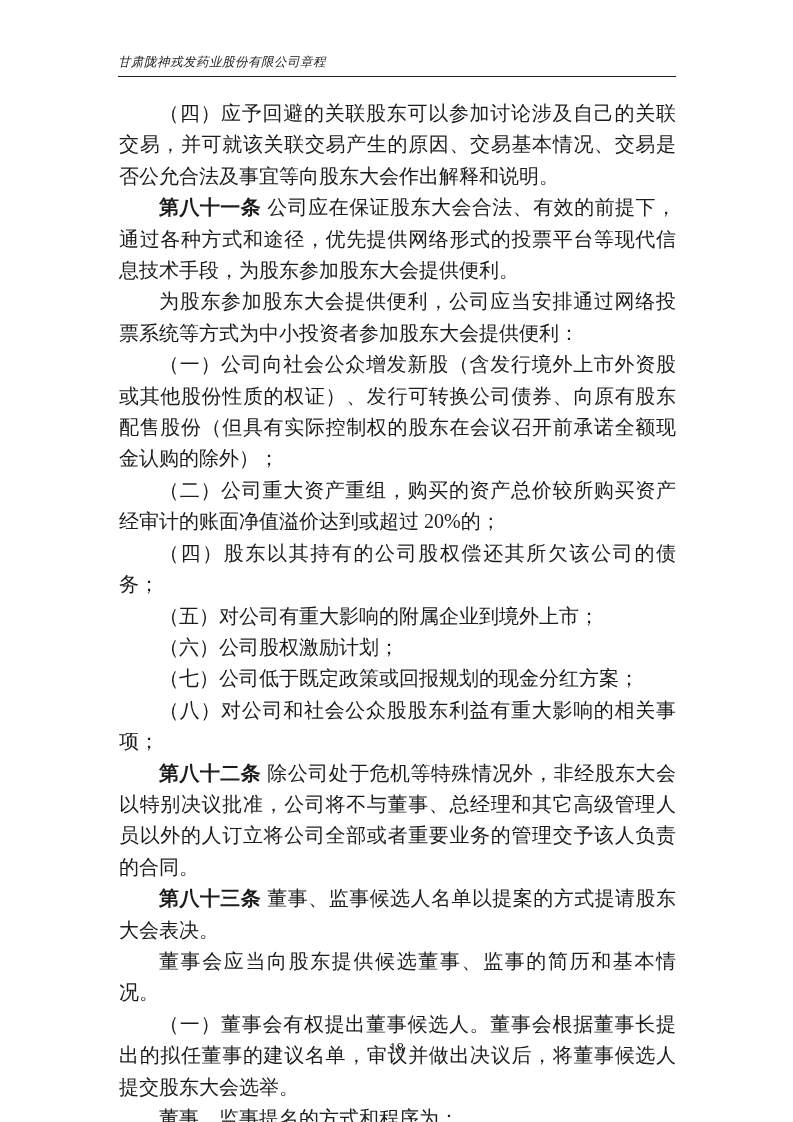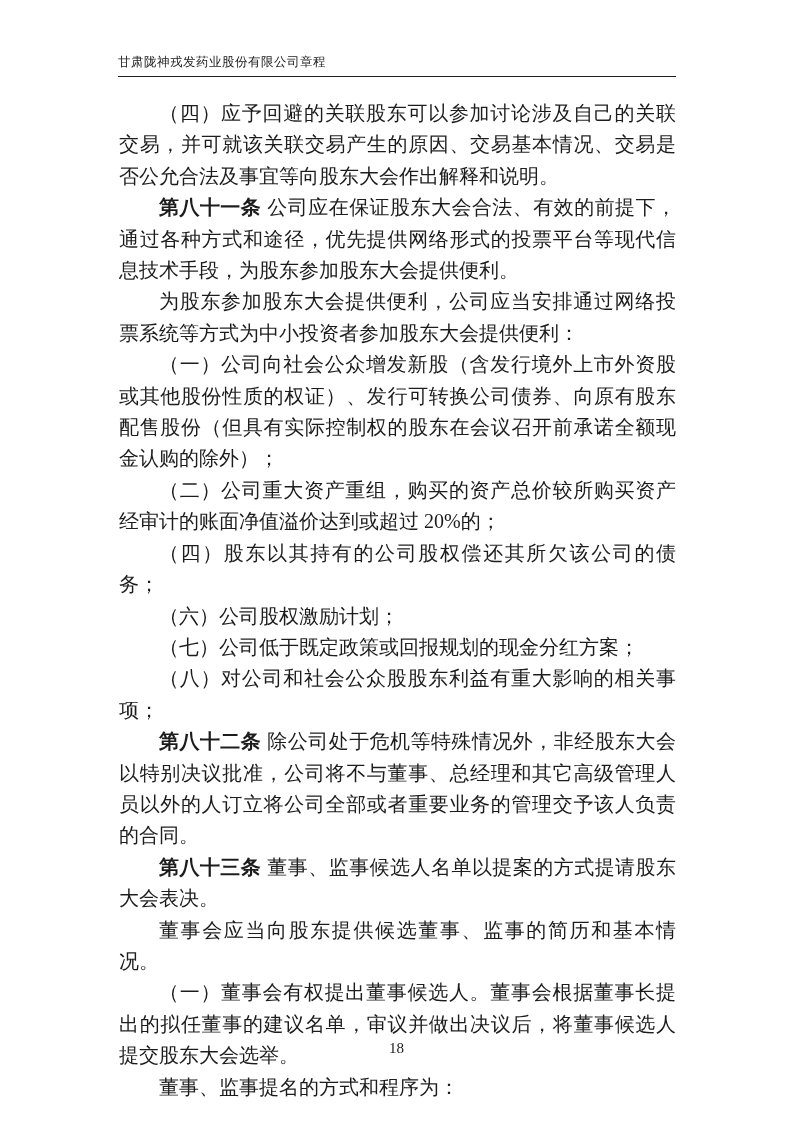--- a/index.html
+++ b/index.html
@@ -20,20 +20,21 @@
     position: absolute;
     left: 118px;
     width: 558px;
     top: 54px;
   }
   .header-title {
     font-size: 12.5px;
     letter-spacing: 0.5px;
     color: #1c1c1c;
     padding-bottom: 5px;
+    font-style: italic;
   }
   .header-divider {
     border-bottom: 1.5px solid #1f1f1f;
     width: 100%;
     height: 0;
   }
   .content {
     position: absolute;
     left: 119px;
     width: 557px;
@@ -70,20 +71,21 @@
     <div class="header-divider"></div>
   </div>
 
   <div class="content">
     <p>（四）应予回避的关联股东可以参加讨论涉及自己的关联交易，并可就该关联交易产生的原因、交易基本情况、交易是否公允合法及事宜等向股东大会作出解释和说明。</p>
     <p><span class="lead">第八十一条</span><span>公司应在保证股东大会合法、有效的前提下，通过各种方式和途径，优先提供网络形式的投票平台等现代信息技术手段，为股东参加股东大会提供便利。</span></p>
     <p>为股东参加股东大会提供便利，公司应当安排通过网络投票系统等方式为中小投资者参加股东大会提供便利：</p>
     <p>（一）公司向社会公众增发新股（含发行境外上市外资股或其他股份性质的权证）、发行可转换公司债券、向原有股东配售股份（但具有实际控制权的股东在会议召开前承诺全额现金认购的除外）；</p>
     <p>（二）公司重大资产重组，购买的资产总价较所购买资产经审计的账面净值溢价达到或超过 20%的；</p>
     <p>（四）股东以其持有的公司股权偿还其所欠该公司的债务；</p>
+    <p>（五）对公司有重大影响的附属企业到境外上市；</p>
     <p>（六）公司股权激励计划；</p>
     <p>（七）公司低于既定政策或回报规划的现金分红方案；</p>
     <p>（八）对公司和社会公众股股东利益有重大影响的相关事项；</p>
     <p><span class="lead">第八十二条</span><span>除公司处于危机等特殊情况外，非经股东大会以特别决议批准，公司将不与董事、总经理和其它高级管理人员以外的人订立将公司全部或者重要业务的管理交予该人负责的合同。</span></p>
     <p><span class="lead">第八十三条</span><span>董事、监事候选人名单以提案的方式提请股东大会表决。</span></p>
     <p>董事会应当向股东提供候选董事、监事的简历和基本情况。</p>
     <p>（一）董事会有权提出董事候选人。董事会根据董事长提出的拟任董事的建议名单，审议并做出决议后，将董事候选人提交股东大会选举。</p>
     <p>董事、监事提名的方式和程序为：</p>
   </div>
 

